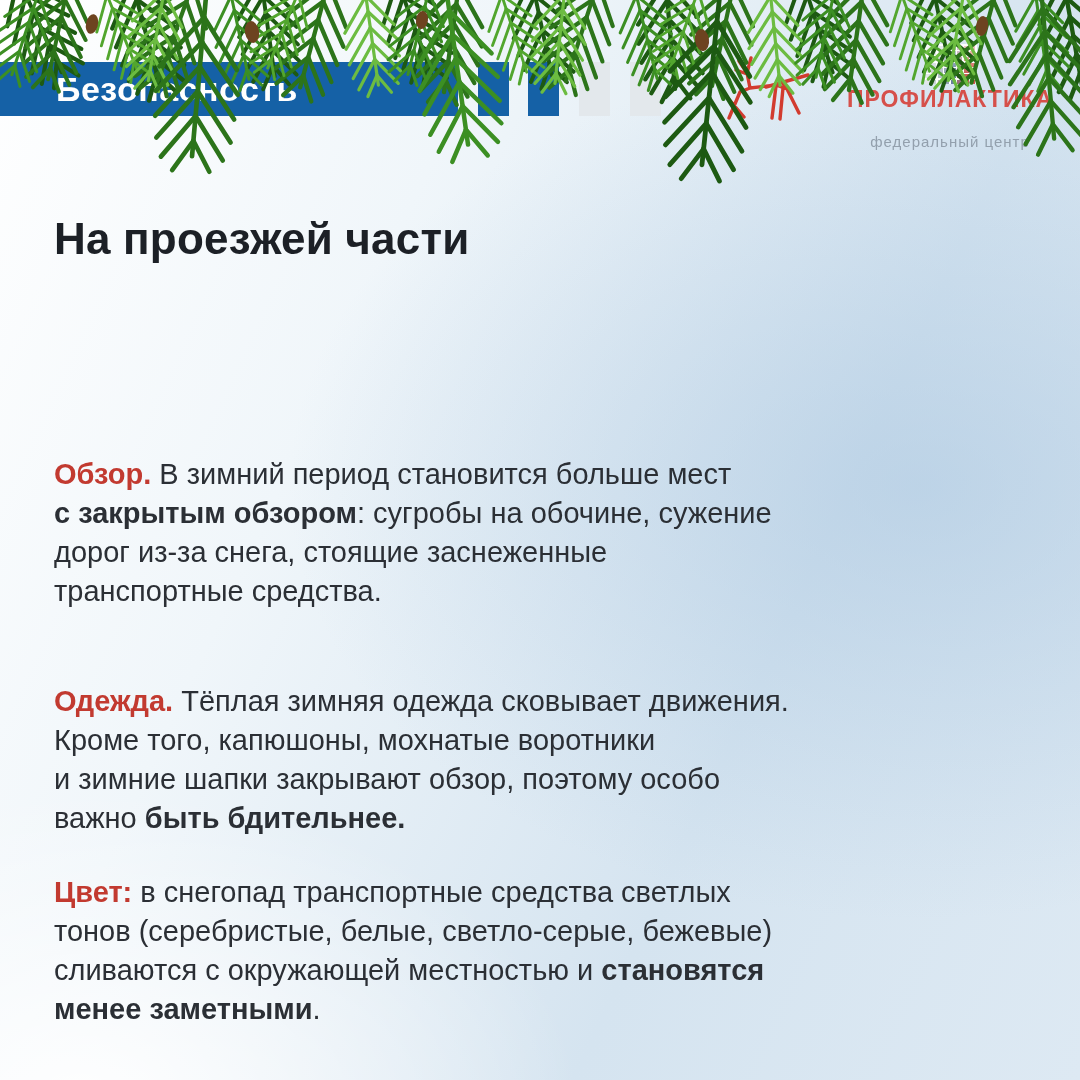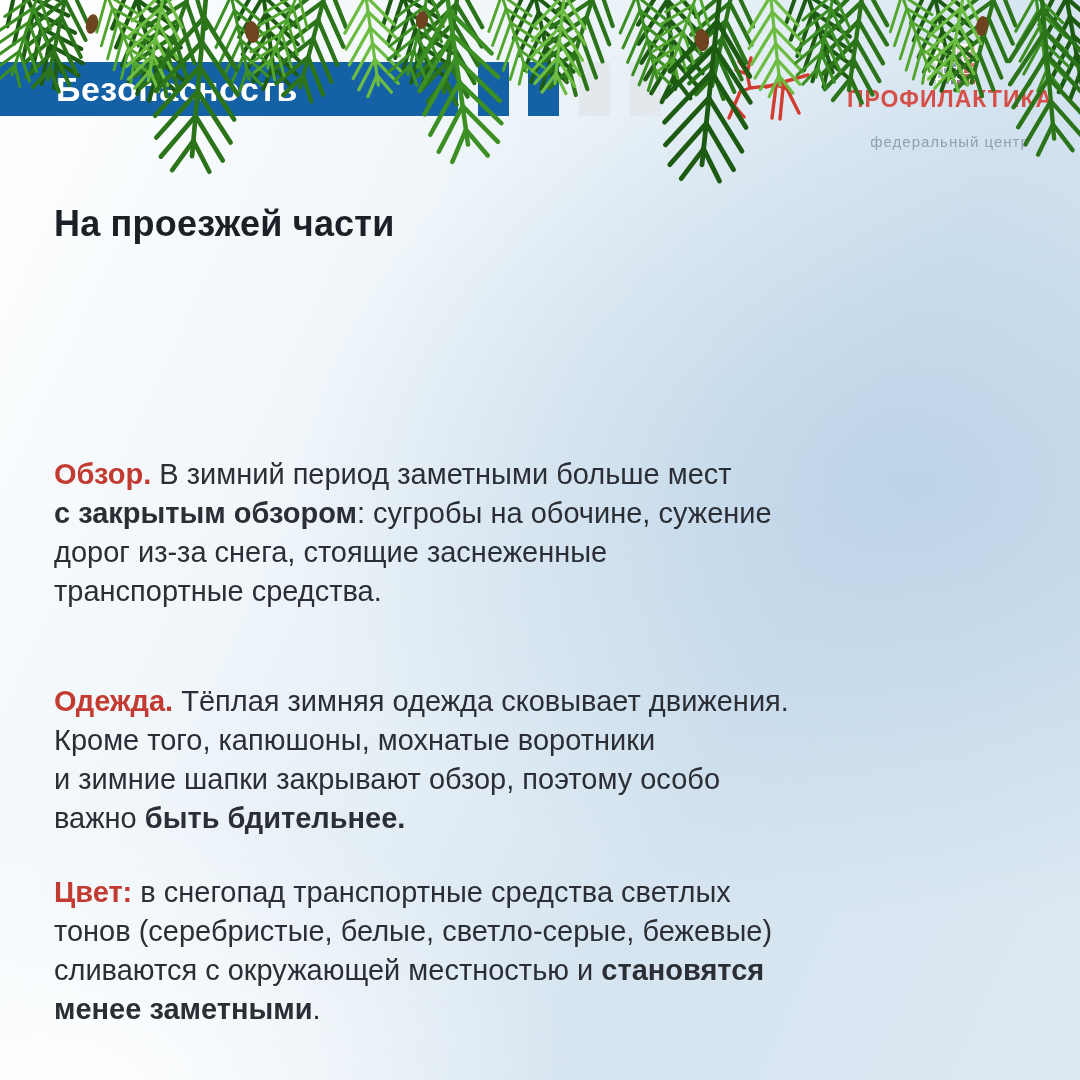--- a/index.html
+++ b/index.html
@@ -32,21 +32,21 @@
       repeating-linear-gradient(0deg, rgba(255,255,255,0) 0 4.1px, #fff 4.1px 5.7px),
       repeating-linear-gradient(90deg, rgba(255,255,255,0) 0 4.7px, #fff 4.7px 6.5px),
       linear-gradient(180deg, rgba(255,255,255,.72), rgba(255,255,255,0) 75%),
       linear-gradient(90deg,#e3e7ea 0 12.5%,#ccd3d9 12.5% 25%,#b4bfc9 25% 37.5%,#90a0b3 37.5% 50%,#67809f 50% 62.5%,#9a7080 62.5% 75%,#c75f59 75% 87.5%,#d4574f 87.5% 100%);
   }
   
   .garland{position:absolute;left:0;top:0;z-index:5;pointer-events:none;}
   .garland line{stroke-linecap:round;}
   
   .page-title{
-    position:absolute;left:54px;top:179px;font-size:36px;font-weight:bold;
+    position:absolute;left:54px;top:185px;font-size:44px;font-weight:bold;
     color:var(--title-color);letter-spacing:.2px;z-index:1;
   }
   .para{
     position:absolute;left:54px;width:1000px;margin:0;
     font-size:29px;line-height:39px;color:var(--body-text);
     white-space:pre-wrap;z-index:1;
   }
   .p0{top:281px}.p1{top:455px}.p2{top:682px}.p3{top:873px}
   .para .kw{color:var(--keyword-red);font-weight:bold;}
   .para .bold{font-weight:bold;}
@@ -142,21 +142,21 @@
   </svg>
 
   <div class="mosaic"></div>
   <div class="logo">
     <div class="logo-title">ПРОФИЛАКТИКА</div>
     <div class="logo-subtitle">федеральный центр</div>
   </div>
 
   <h1 class="page-title">На проезжей части</h1>
 
-  <p class="para p1"><span class="kw">Обзор.</span><span> В зимний период заметными больше мест
+  <p class="para p1"><span class="kw">Обзор.</span><span> В зимний период становится больше мест
 </span><span class="bold">с закрытым обзором</span><span>: сугробы на обочине, сужение
 дорог из-за снега, стоящие заснеженные
 транспортные средства.</span></p>
   <p class="para p2"><span class="kw">Одежда.</span><span> Тёплая зимняя одежда сковывает движения.
 Кроме того, капюшоны, мохнатые воротники
 и зимние шапки закрывают обзор, поэтому особо
 важно </span><span class="bold">быть бдительнее.</span></p>
   <p class="para p3"><span class="kw">Цвет:</span><span> в снегопад транспортные средства светлых
 тонов (серебристые, белые, светло-серые, бежевые)
 сливаются с окружающей местностью и </span><span class="bold">становятся

